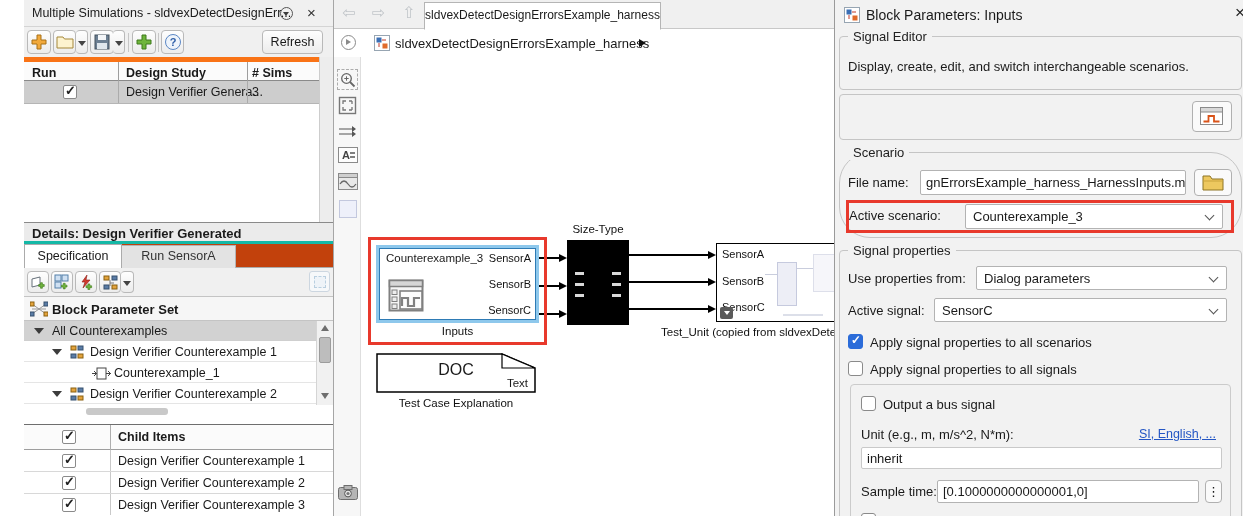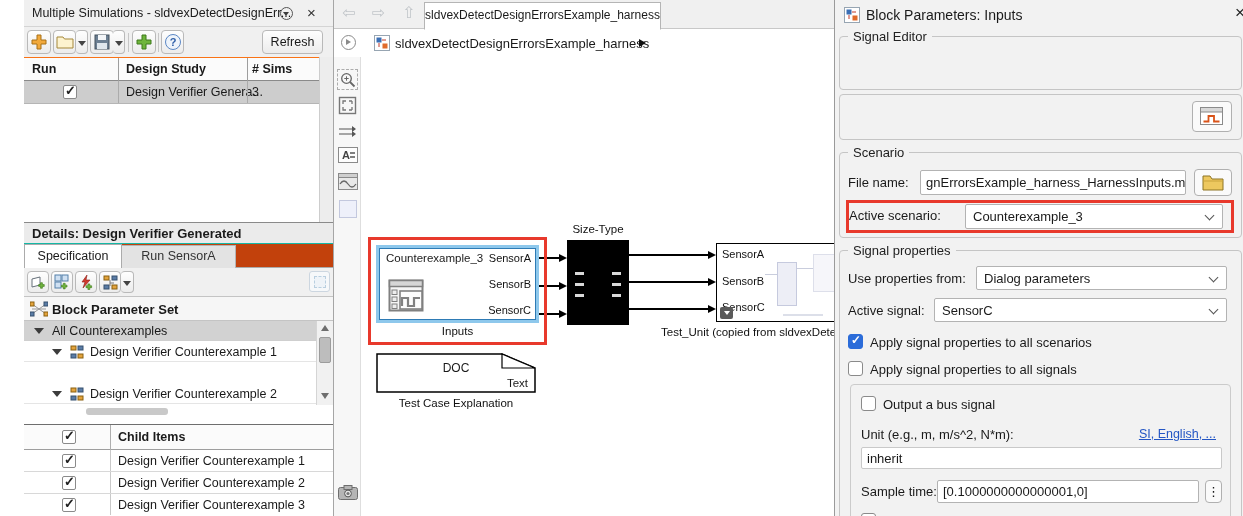--- a/index.html
+++ b/index.html
@@ -82,36 +82,36 @@
       <span class="tbtn" style="left:137px;top:3px;width:23px;height:24px;">
         <svg width="18" height="18" style="position:absolute;left:2px;top:2px;">
             <circle cx="9" cy="9" r="7.5" fill="#eef4fb" stroke="#5b87c5"></circle>
             <text x="9" y="13" text-anchor="middle" font-size="11" font-weight="bold" fill="#2f5fa8" font-family="Liberation Sans, sans-serif">?</text>
           </svg>
       </span>
       <span class="tbtn" style="left:238px;top:3px;width:61px;height:24px;text-align:center;"><span style="position:relative;top:4px;font-size:12.5px;">Refresh</span></span>
     </div>
 
     <div class="abs" style="left:295px;top:57px;width:14px;height:165px;background:#ededed;border-left:1px solid #cdcdcd;"></div>
-    <div class="abs" style="left:0;top:57px;width:295px;height:24px;background:#fbfbfb;border-top:1px solid #f97316;border-bottom:1px solid #8a8a8a;">
+    <div class="abs" style="left:0;top:57px;width:295px;height:24px;background:#fbfbfb;border-top:5px solid #f97316;border-bottom:1px solid #8a8a8a;">
       <span class="abs" style="left:8px;top:4px;font-weight:bold;">Run</span>
       <span class="abs" style="left:102px;top:4px;font-weight:bold;">Design Study</span>
       <span class="abs" style="left:228px;top:4px;font-weight:bold;"># Sims</span>
       <span class="sep" style="left:94px;top:0;height:23px;background:#9e9e9e;"></span>
       <span class="sep" style="left:223px;top:0;height:23px;background:#9e9e9e;"></span>
     </div>
     <div class="abs" style="left:0;top:81px;width:295px;height:23px;background:#cdcdcd;border-bottom:1px solid #b5b5b5;">
       <span class="cb on" style="left:39px;top:4px;"></span>
       <span class="abs" style="left:102px;top:4px;">Design Verifier Genera...</span>
       <span class="abs" style="left:228px;top:4px;">3</span>
       <span class="sep" style="left:94px;top:0;height:22px;background:#ababab;"></span>
       <span class="sep" style="left:223px;top:0;height:22px;background:#ababab;"></span>
     </div>
 
-    <div class="abs" style="left:0;top:222px;width:309px;height:22px;background:#ebebeb;border-top:1px solid #8a8a8a;border-bottom:1px solid #14b8a6;">
+    <div class="abs" style="left:0;top:222px;width:309px;height:22px;background:#ebebeb;border-top:1px solid #8a8a8a;border-bottom:3px solid #14b8a6;">
       <span class="abs" style="left:8px;top:3px;font-weight:bold;font-size:13px;">Details: Design Verifier Generated</span>
     </div>
 
     <div class="abs" style="left:0;top:244px;width:309px;height:24px;background:#c2410c;border-bottom:1px solid #ababab;">
       <span class="abs" style="left:0;top:0;width:98px;height:24px;background:#fff;border:1px solid #ababab;border-bottom:none;text-align:center;"><span style="position:relative;top:4px;">Specification</span></span>
       <span class="abs" style="left:98px;top:1px;width:114px;height:23px;background:#e3e3e3;border:1px solid #b5b5b5;border-bottom:none;border-left:none;text-align:center;color:#333;"><span style="position:relative;top:3px;">Run SensorA</span></span>
     </div>
 
     <div class="abs" style="left:0;top:268px;width:309px;height:28px;background:#f0f0f0;">
       <span class="tbtn" style="left:3px;top:3px;width:22px;height:22px;">
@@ -169,20 +169,27 @@
       </div>
       <div class="abs" style="left:0;top:21px;width:292px;height:20px;border-bottom:1px solid #e5e5e5;">
         <span class="caret" style="left:28px;top:7px;"></span>
         <svg width="15" height="15" style="position:absolute;left:46px;top:3px;">
             <rect x="1" y="1" width="5" height="4" fill="#e3a33c" stroke="#8a6010"></rect>
             <rect x="8" y="1" width="5" height="4" fill="#5a7ca6" stroke="#36506e"></rect>
             <rect x="1" y="9" width="5" height="4" fill="#5a7ca6" stroke="#36506e"></rect>
             <rect x="8" y="9" width="5" height="4" fill="#e3a33c" stroke="#8a6010"></rect>
           </svg>
         <span class="abs" style="left:66px;top:3px;">Design Verifier Counterexample 1</span>
+      </div>
+      <div class="abs" style="left:0;top:42px;width:292px;height:20px;border-bottom:1px solid #e5e5e5;">
+        <svg width="19" height="13" style="position:absolute;left:68px;top:4px;">
+            <rect x="5" y="1" width="9" height="11" fill="#fff" stroke="#444"></rect>
+            <path d="M0 6.5 h5 M14 6.5 h5 M2 4 l2.5 2.5 -2.5 2.5 M16 4 l2.5 2.5 -2.5 2.5" stroke="#444" fill="none"></path>
+          </svg>
+        <span class="abs" style="left:90px;top:3px;">Counterexample_1</span>
       </div>
       <div class="abs" style="left:0;top:63px;width:292px;height:20px;border-bottom:1px solid #e5e5e5;">
         <span class="caret" style="left:28px;top:7px;"></span>
         <svg width="15" height="15" style="position:absolute;left:46px;top:3px;">
             <rect x="1" y="1" width="5" height="4" fill="#e3a33c" stroke="#8a6010"></rect>
             <rect x="8" y="1" width="5" height="4" fill="#5a7ca6" stroke="#36506e"></rect>
             <rect x="1" y="9" width="5" height="4" fill="#5a7ca6" stroke="#36506e"></rect>
             <rect x="8" y="9" width="5" height="4" fill="#e3a33c" stroke="#8a6010"></rect>
           </svg>
         <span class="abs" style="left:66px;top:3px;">Design Verifier Counterexample 2</span>
@@ -348,21 +355,21 @@
             <span class="abs" style="left:3.5px;top:4px;width:0;height:0;border-left:3px solid transparent;border-right:3px solid transparent;border-top:4px solid #fff;"></span>
           </span>
       </div>
       <div class="blklbl" style="left:300px;top:269px;width:260px;text-align:left;">Test_Unit (copied from sldvexDetectDe</div>
 
       <div class="abs" style="left:15px;top:296px;width:160px;height:40px;">
         <svg width="160" height="40">
           <path d="M1 1 H126 L159 15 V39 H1 Z" fill="#fff" stroke="#000" stroke-width="1.5"></path>
           <path d="M126 1 L159 15 L126 15 Z" fill="#fff" stroke="#000" stroke-width="1.2"></path>
         </svg>
-        <span class="abs" style="left:0;top:8px;width:160px;text-align:center;font-size:12px;">DOC</span>
+        <span class="abs" style="left:0;top:8px;width:160px;text-align:center;font-size:16px;">DOC</span>
         <span class="abs" style="right:8px;bottom:4px;font-size:11.5px;">Text</span>
       </div>
       <div class="blklbl" style="left:15px;top:340px;width:160px;">Test Case Explanation</div>
     </div>
   </div>
 
   <div class="abs" style="left:810px;top:0;width:422px;height:516px;background:#f2f2f2;border-left:1px solid #9a9a9a;overflow:hidden;font-size:13px;">
 
     <div class="abs" style="left:0;top:0;width:422px;height:30px;">
       <svg width="16" height="16" style="position:absolute;left:9px;top:7px;">
@@ -372,33 +379,34 @@
           <path d="M8 5 h4 M5 8 v4" stroke="#c0392b" fill="none"></path>
         </svg>
       <span class="abs" style="left:31px;top:7px;font-size:14px;">Block Parameters: Inputs</span>
       <span class="abs" style="left:400px;top:3px;font-size:17px;color:#222;">×</span>
     </div>
 
     <div class="abs" style="left:415px;top:55px;width:3px;height:461px;background:#9b9b9b;border-radius:2px;"></div>
 
     <div class="gbox" style="left:4px;top:36px;width:403px;height:54px;">
       <span class="legend">Signal Editor</span>
+      <span class="abs" style="left:8px;top:22px;white-space:nowrap;">Display, create, edit, and switch interchangeable scenarios.</span>
     </div>
 
     <div class="gbox" style="left:4px;top:94px;width:403px;height:46px;">
       <span class="btnish abs" style="left:352px;top:6px;width:40px;height:31px;">
         <svg width="24" height="19" style="position:absolute;left:7px;top:5px;">
             <rect x="0.5" y="0.5" width="22" height="17" fill="#fff" stroke="#8a8a8a"></rect>
             <rect x="0.5" y="0.5" width="22" height="4.5" fill="#d8d8d8" stroke="#8a8a8a"></rect>
             <path d="M3.5 14.5 h5 v-5.5 h5.5 v5.5 h5.5" fill="none" stroke="#d95319" stroke-width="1.8"></path>
           </svg>
       </span>
     </div>
 
-    <div class="gbox" style="left:4px;top:152px;width:403px;height:86px;">
+    <div class="gbox" style="left:4px;top:152px;width:403px;height:86px;border-radius:31px;">
       <span class="legend">Scenario</span>
       <span class="abs" style="left:8px;top:22px;">File name:</span>
       <span class="field" style="left:80px;top:17px;width:266px;height:25px;overflow:hidden;">
           <span class="val">gnErrorsExample_harness_HarnessInputs.mat</span>
         </span>
       <span class="btnish abs" style="left:354px;top:16px;width:38px;height:27px;">
         <svg width="22" height="17" style="position:absolute;left:7px;top:4px;">
             <path d="M1 5 l0 -3 7 0 2 3 11 0 0 11 -20 0 z" fill="#edc85f" stroke="#8d7424"></path>
             <path d="M1 7 h20" stroke="#caa33c"></path>
           </svg>

